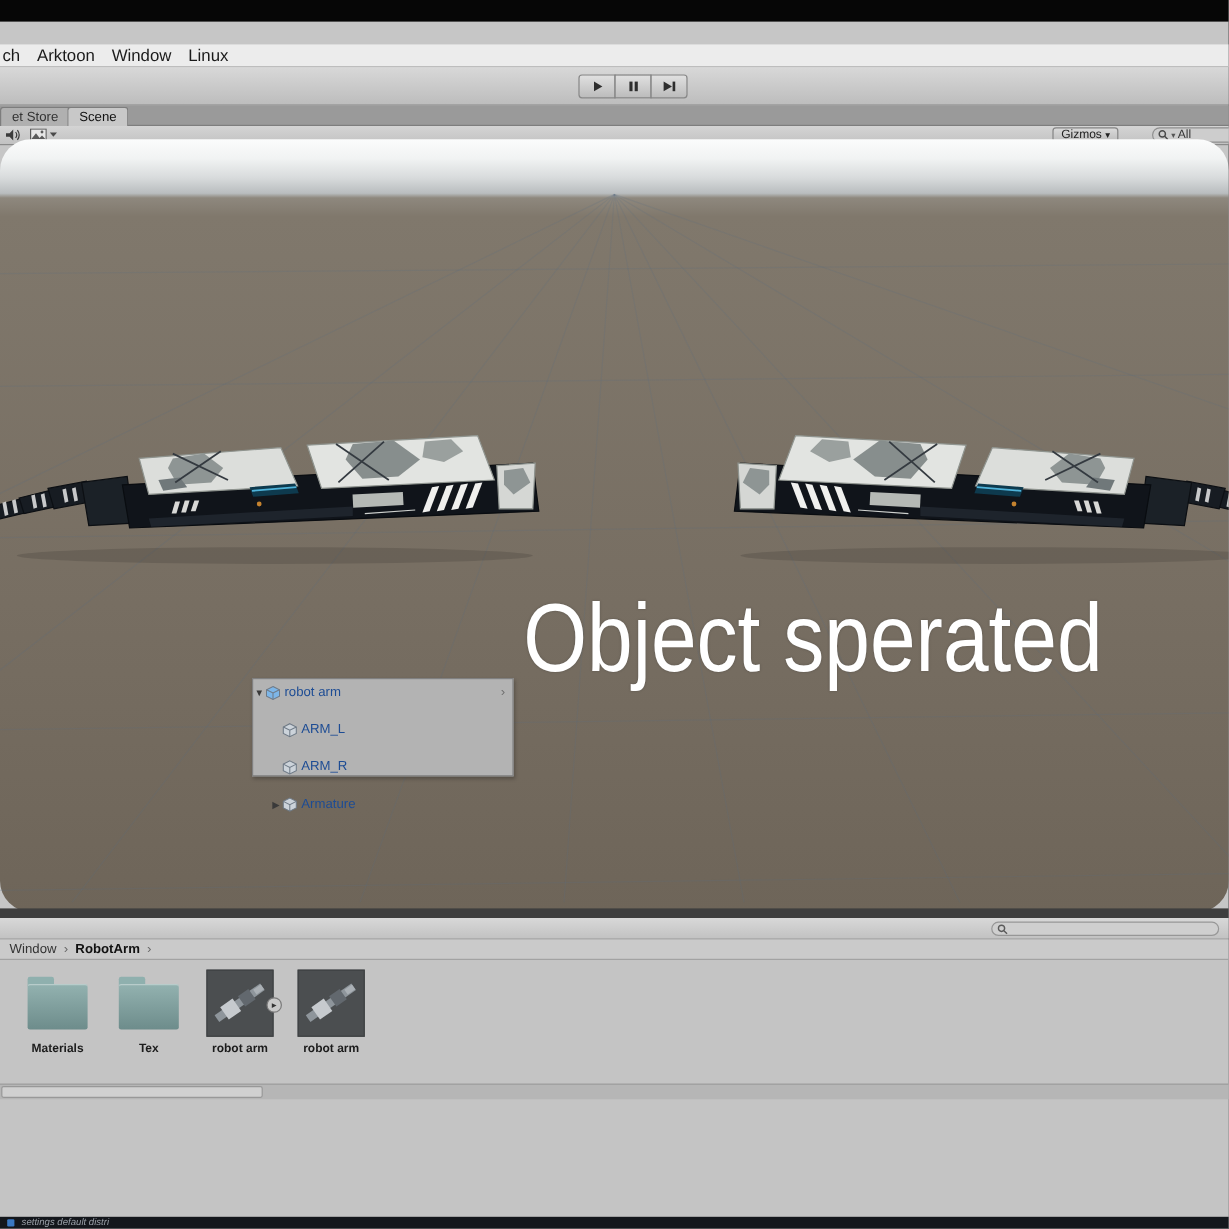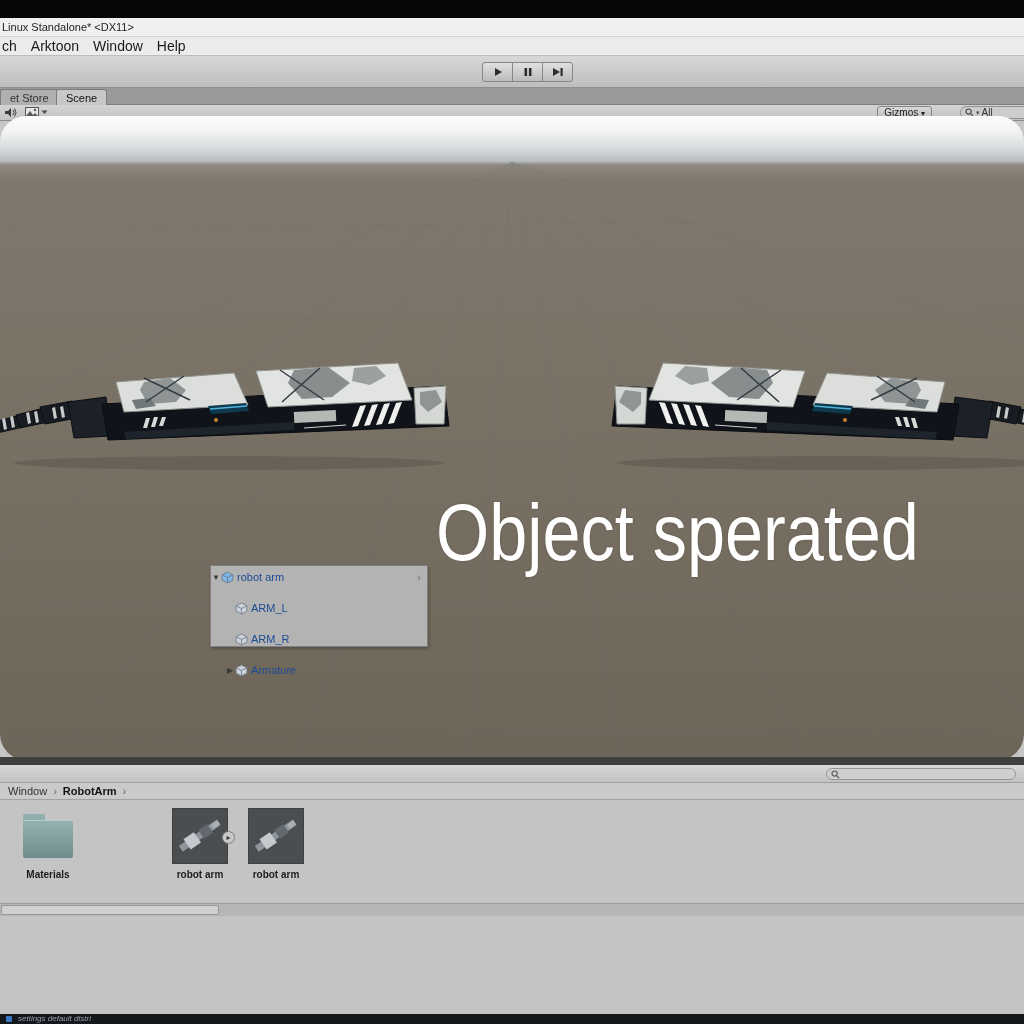--- a/index.html
+++ b/index.html
@@ -161,27 +161,26 @@
           <rect x="4" y="24" width="48" height="7" fill="#8e959b"></rect>
           <rect x="12" y="21" width="13" height="13" fill="#c6cace"></rect>
           <rect x="30" y="22" width="11" height="11" fill="#62686e"></rect>
           <rect x="44" y="25" width="8" height="5" fill="#aab0b5"></rect>
         </g>
       </symbol>
     </defs>
   </svg>
 
   <div class="abs top-black"></div>
-  <div class="abs title-bar">Linux Standalone* &lt;DX11&gt;</div>
 
   <div class="abs menu-bar">
     <span class="menu-item">ch</span>
     <span class="menu-item">Arktoon</span>
     <span class="menu-item">Window</span>
-    <span class="menu-item">Help</span>
+    <span class="menu-item">Linux</span>
   </div>
 
   <div class="abs main-toolbar">
     <div class="transport">
       <div class="t-btn">
         <svg width="10" height="10" viewBox="0 0 10 10">
           <path d="M2 1 L9 5 L2 9 Z" fill="#2e2e2e"></path>
         </svg>
       </div>
       <div class="t-btn">
@@ -322,20 +321,27 @@
   </div>
 
   <div class="abs asset-area">
     <div class="asset" style="left:18px">
       <div class="thumb">
         <div class="folder-tab"></div>
         <div class="folder-body"></div>
       </div>
       <div class="asset-label">Materials</div>
     </div>
+    <div class="asset" style="left:94px">
+      <div class="thumb">
+        <div class="folder-tab"></div>
+        <div class="folder-body"></div>
+      </div>
+      <div class="asset-label">Tex</div>
+    </div>
     <div class="asset" style="left:170px">
       <div class="thumb">
         <div class="model-thumb">
           <svg width="54" height="54" viewBox="0 0 56 56">
               <use href="#miniArm"></use>
             </svg>
         </div>
         <div class="expand-btn">▸</div>
       </div>
       <div class="asset-label">robot arm</div>

